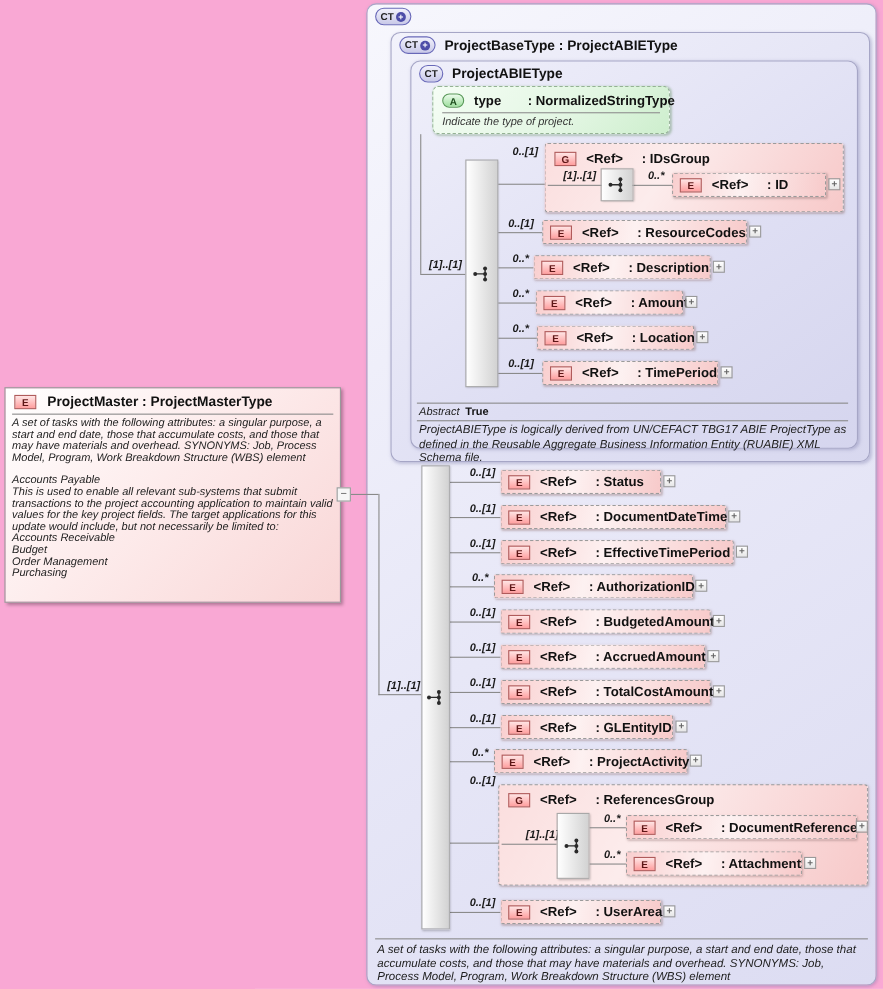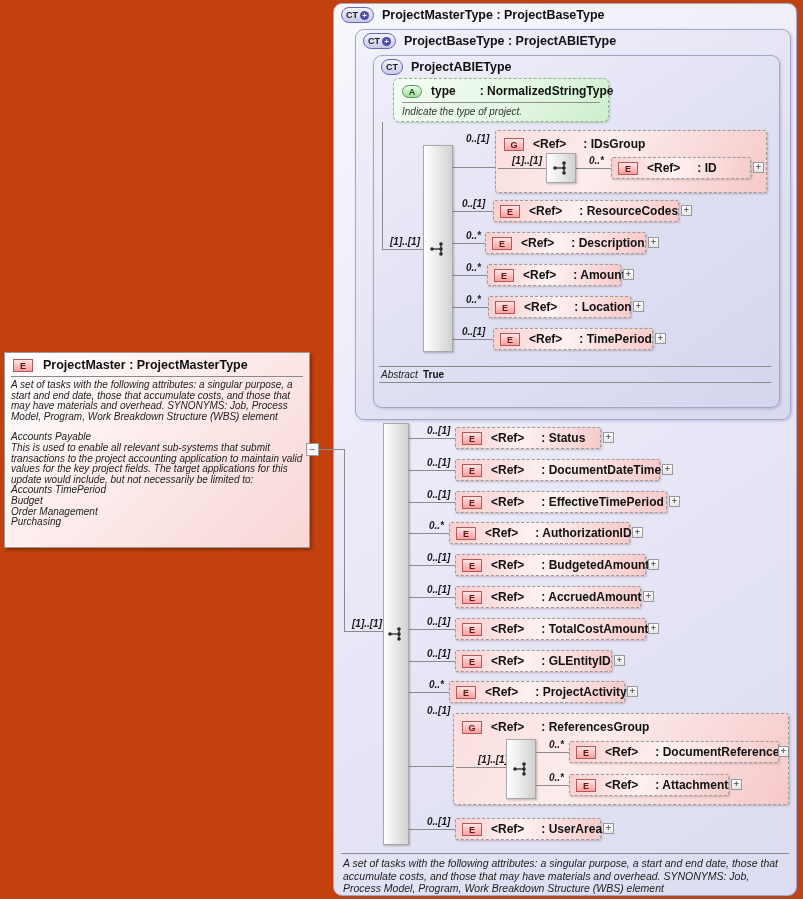--- a/index.html
+++ b/index.html
@@ -1,16 +1,16 @@
 <!DOCTYPE html>
 <html><head>
 <meta charset="utf-8">
 <style>
   html,body{margin:0;padding:0;background:#fff;font-family:"Liberation Sans",sans-serif;}
-  #canvas{position:relative;width:803px;height:899px;background:#c2410c;overflow:hidden;}
+  #canvas{position:relative;width:803px;height:899px;background:#f9a8d4;overflow:hidden;}
 
   .panel{position:absolute;border:1px solid #a6a6c6;border-radius:9px;box-shadow:1px 1px 3px rgba(110,110,160,.35);box-sizing:border-box;}
   #panel-outer{background:linear-gradient(145deg,#f7f7fd 0%,#e7e7f7 55%,#dcdcf2 100%);}
   #panel-base{background:linear-gradient(145deg,#f2f2fb 0%,#e1e1f4 60%,#d8d8ef 100%);}
   #panel-abie{background:linear-gradient(145deg,#efeffa 0%,#dedef3 60%,#d5d5ee 100%);}
 
   .panel-header{position:absolute;display:flex;align-items:center;gap:8px;font-weight:bold;font-size:12.5px;color:#111;white-space:nowrap;}
   .ctbadge{display:inline-flex;align-items:center;gap:2px;border:1.5px solid #6868b8;border-radius:9px;background:linear-gradient(#f2f2fc,#c9c9e8);padding:0 4px;height:14px;font-size:9px;font-weight:bold;color:#222;}
   .plusdot{width:9px;height:9px;border-radius:50%;background:#4d4da8;color:#fff;font-size:8px;line-height:9px;text-align:center;display:inline-block;font-weight:bold;}
 
@@ -64,21 +64,20 @@
 <body>
 
 <div id="canvas">
 
   <div class="panel" id="panel-outer" style="left:333px;top:3px;width:464px;height:893px;"></div>
   <div class="panel-header" style="left:341px;top:7px;">
     <span class="ctbadge">
         <span>CT</span>
         <span class="plusdot">+</span>
       </span>
-    <span>ProjectMasterType : ProjectBaseType</span>
   </div>
 
   <div class="panel" id="panel-base" style="left:355px;top:29px;width:436px;height:391px;"></div>
   <div class="panel-header" style="left:363px;top:33px;">
     <span class="ctbadge">
         <span>CT</span>
         <span class="plusdot">+</span>
       </span>
     <span>ProjectBaseType : ProjectABIEType</span>
   </div>
@@ -188,20 +187,21 @@
     <span class="badge be">E</span>
     <span class="ref">&lt;Ref&gt;</span>
     <span>: TimePeriod</span>
   </div>
   <div class="plus" style="left:655px;top:333px;">+</div>
 
   <div class="sep" style="left:379px;top:366px;width:392px;"></div>
   <div class="abs-label" style="left:381px;top:369px;">Abstract</div>
   <div class="abs-value" style="left:423px;top:369px;">True</div>
   <div class="sep" style="left:379px;top:382px;width:392px;"></div>
+  <div class="annot" style="left:381px;top:385px;width:392px;">ProjectABIEType is logically derived from UN/CEFACT TBG17 ABIE ProjectType as defined in the Reusable Aggregate Business Information Entity (RUABIE) XML Schema file.</div>
 
   <div class="hline" style="left:310px;top:449px;width:34px;"></div>
   <div class="vline" style="left:344px;top:449px;height:183px;"></div>
   <div class="hline" style="left:344px;top:631px;width:39px;"></div>
   <div class="occ" style="left:352px;top:618px;">[1]..[1]</div>
 
   <div class="hline" style="left:409px;top:438px;width:46px;"></div>
   <div class="hline" style="left:409px;top:470px;width:46px;"></div>
   <div class="hline" style="left:409px;top:502px;width:46px;"></div>
   <div class="hline" style="left:409px;top:533px;width:40px;"></div>
@@ -348,21 +348,21 @@
     <div class="leftbox-header">
       <span class="badge be">E</span>
       <span>ProjectMaster : ProjectMasterType</span>
     </div>
     <div class="leftbox-sep"></div>
     <div class="leftbox-ann">
       <div>A set of tasks with the following attributes: a singular purpose, a start and end date, those that accumulate costs, and those that may have materials and overhead. SYNONYMS: Job, Process Model, Program, Work Breakdown Structure (WBS) element</div>
       <div class="gap"></div>
       <div>Accounts Payable</div>
       <div>This is used to enable all relevant sub-systems that submit transactions to the project accounting application to maintain valid values for the key project fields.  The target applications for this update would include, but not necessarily be limited to:</div>
-      <div>Accounts TimePeriod</div>
+      <div>Accounts Receivable</div>
       <div>Budget</div>
       <div>Order Management</div>
       <div>Purchasing</div>
     </div>
   </div>
   <div class="minusbox">−</div>
 
 </div>
 
 </body></html>

